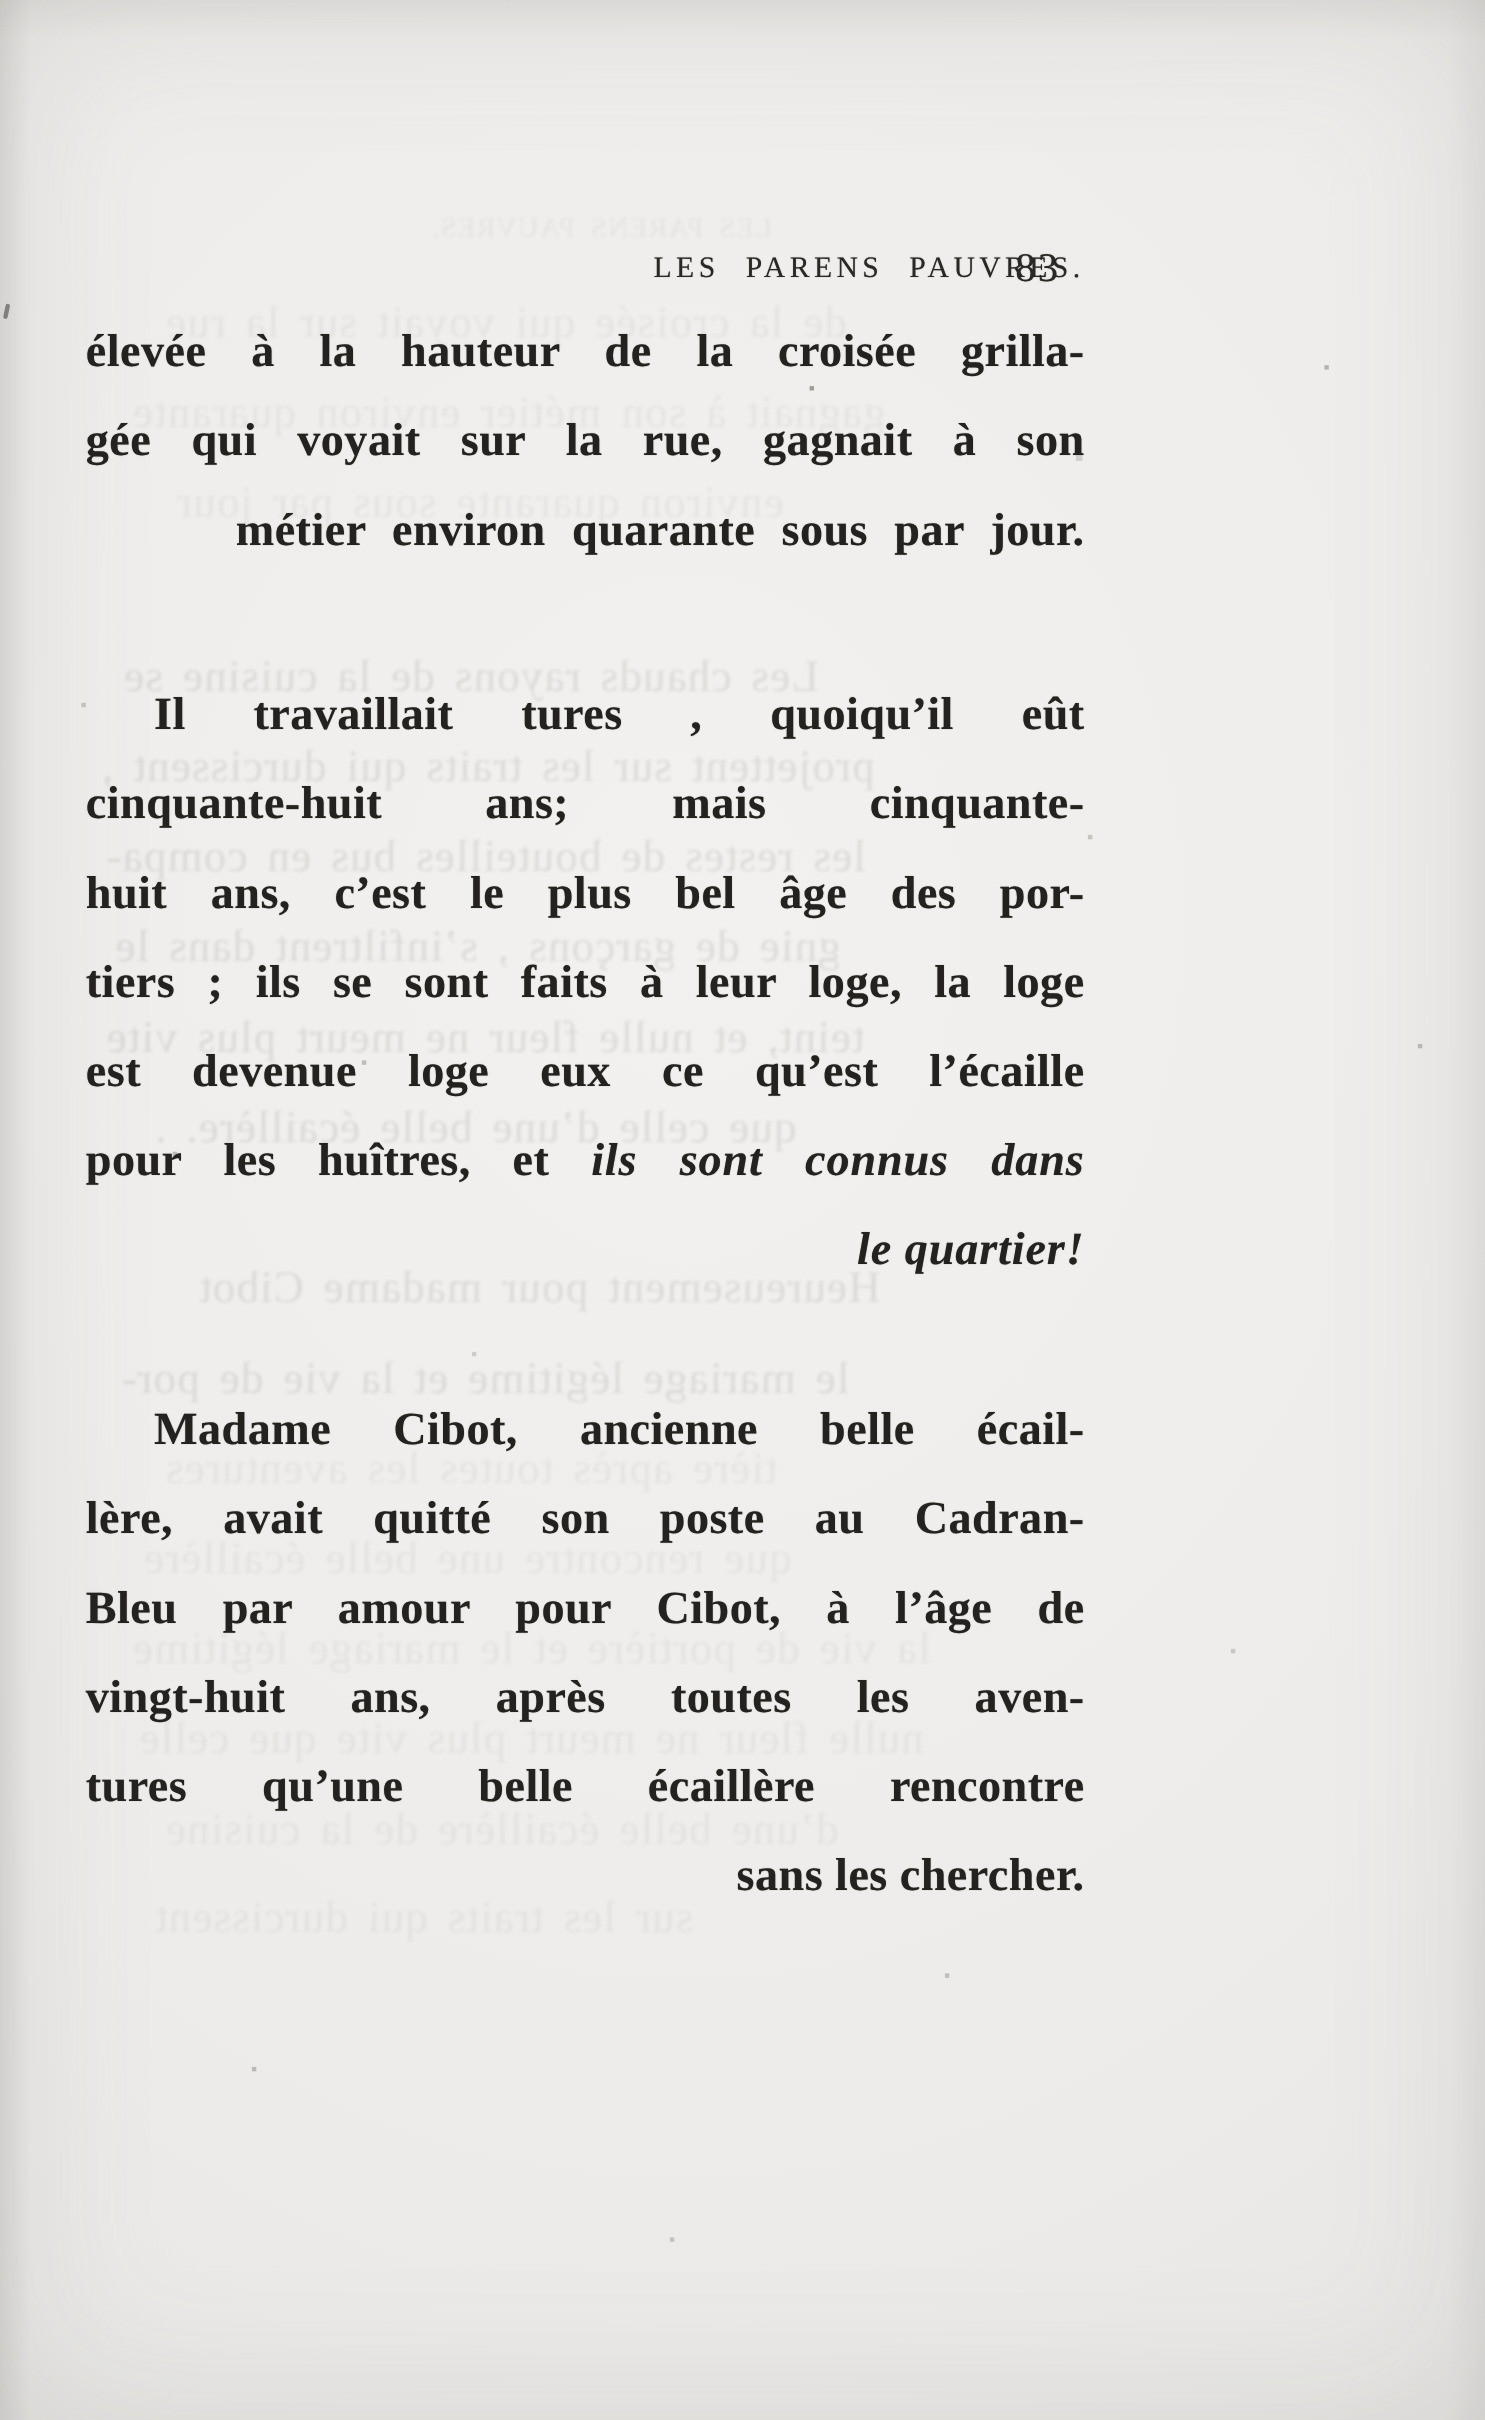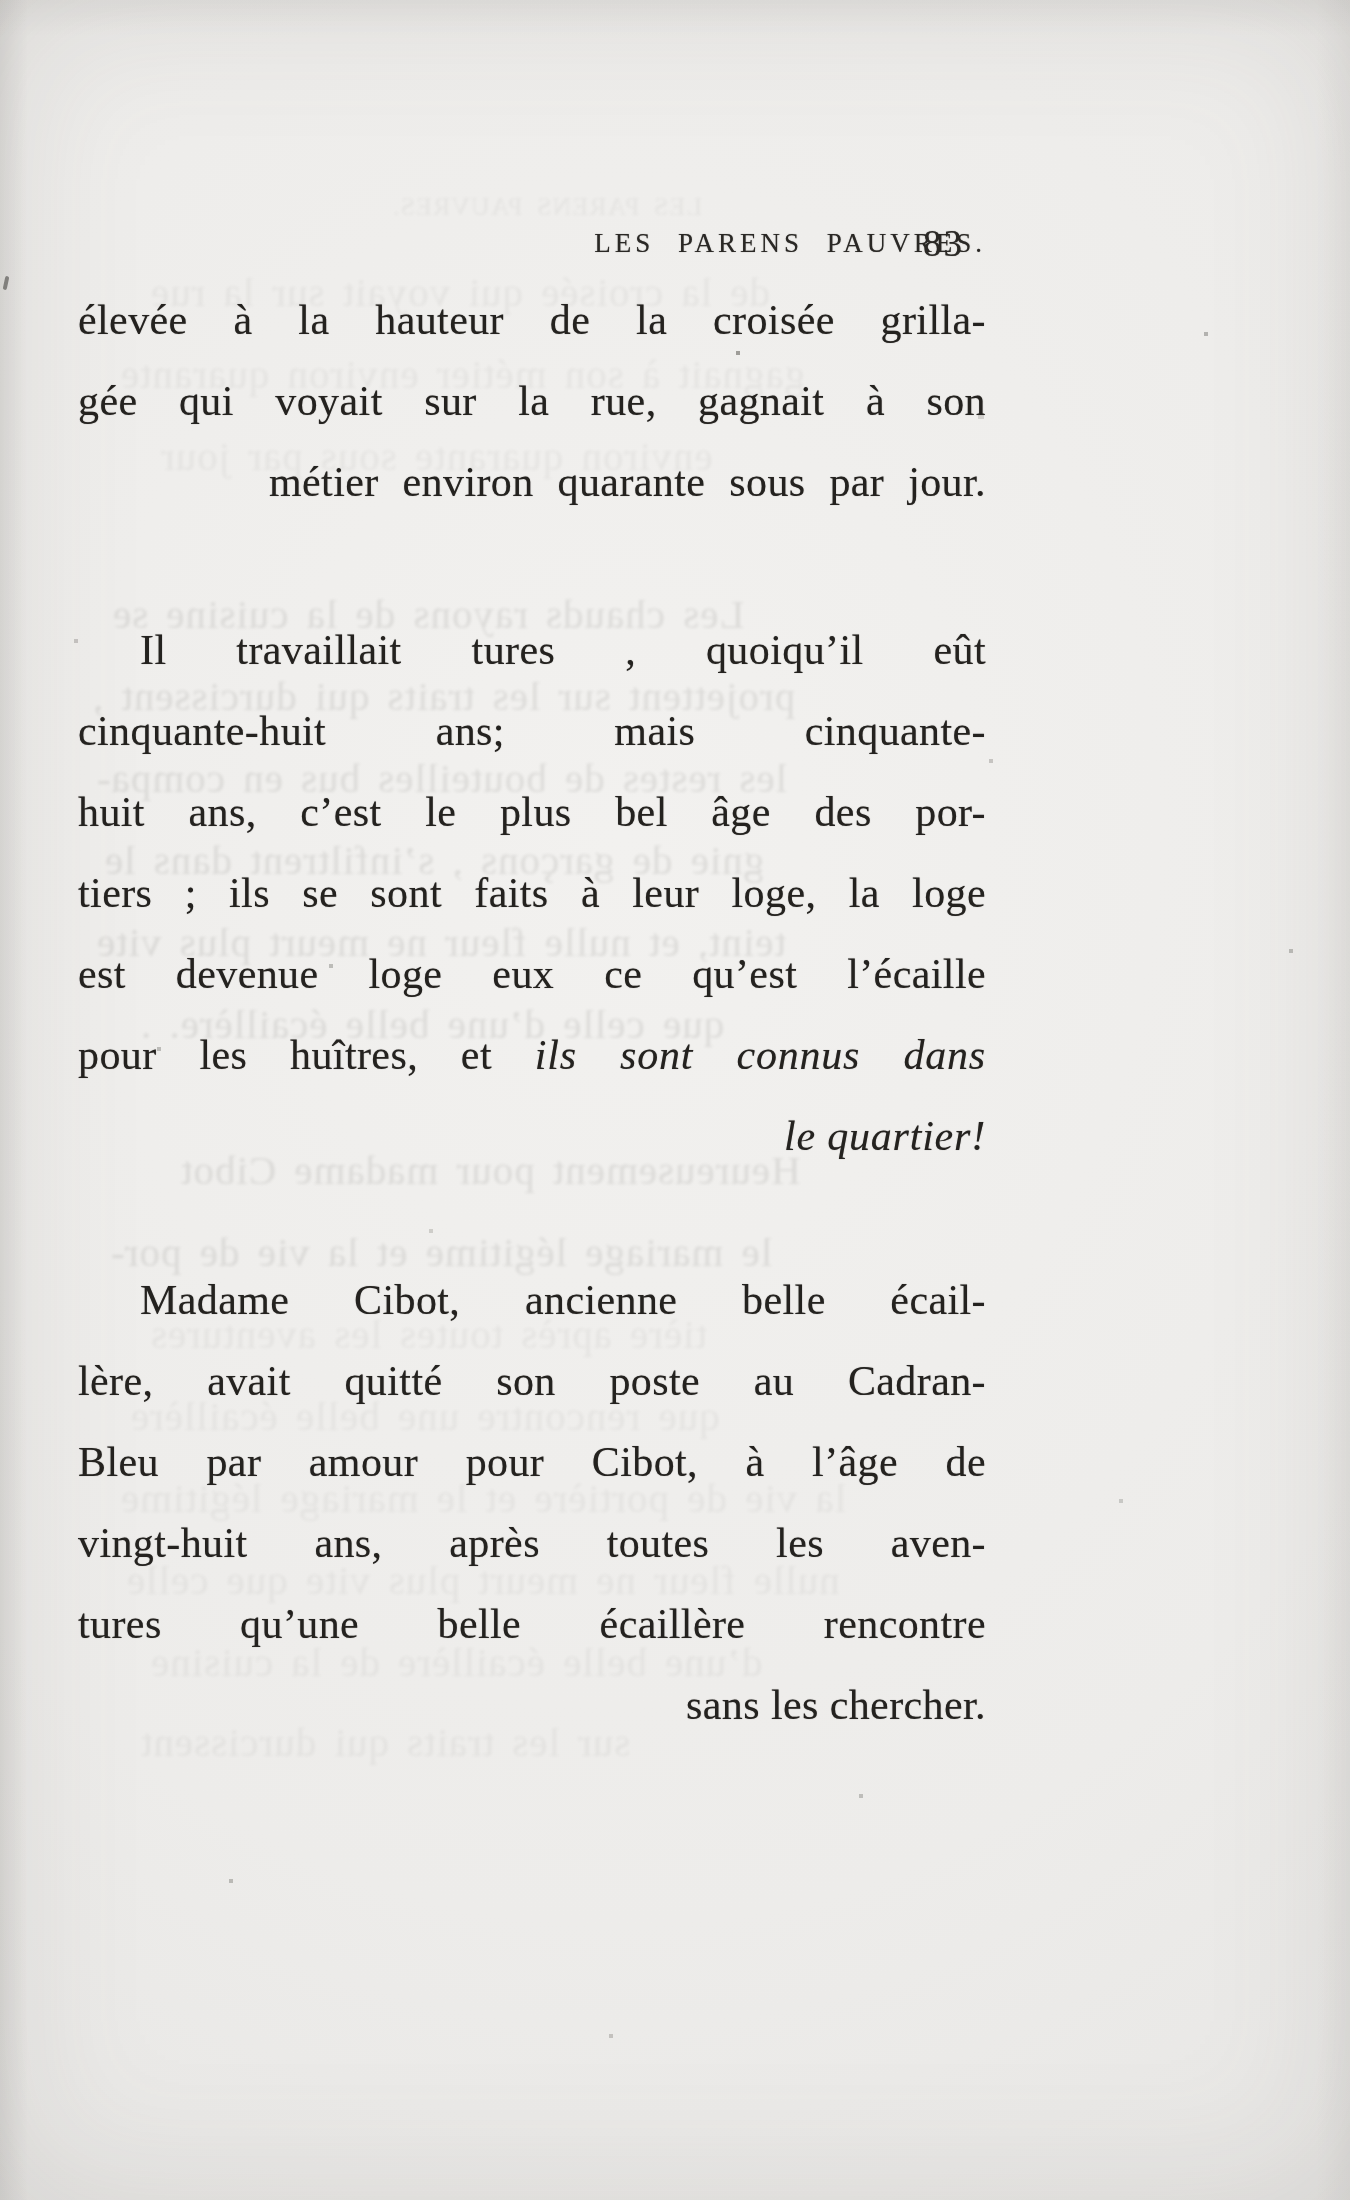--- a/index.html
+++ b/index.html
@@ -33,21 +33,21 @@
     position:absolute;left:0;right:0;text-align:right;
     font-size:27px;letter-spacing:4px;word-spacing:13px;
     color:#2a2825;text-shadow:0 0 1px rgba(42,40,37,.5);
   }
   .page-number{
     position:absolute;right:22px;top:-6px;
     font-size:37px;letter-spacing:2px;
     color:#2a2825;text-shadow:0 0 1px rgba(42,40,37,.5);
   }
 
-  .text-block{position:absolute;inset:0;z-index:2;}
+  .text-block{position:absolute;inset:0;z-index:2;font-weight:bold;}
   .para{
     position:absolute;left:78px;width:908px;
     font-size:42px;line-height:81px;
     text-shadow:0 0 1px rgba(36,34,31,.45);
     letter-spacing:.4px;
   }
   .para-1{top:280px}
   .para-2{top:610px}
   .para-3{top:1260px}
   .indent .line:first-child{text-indent:62px}

